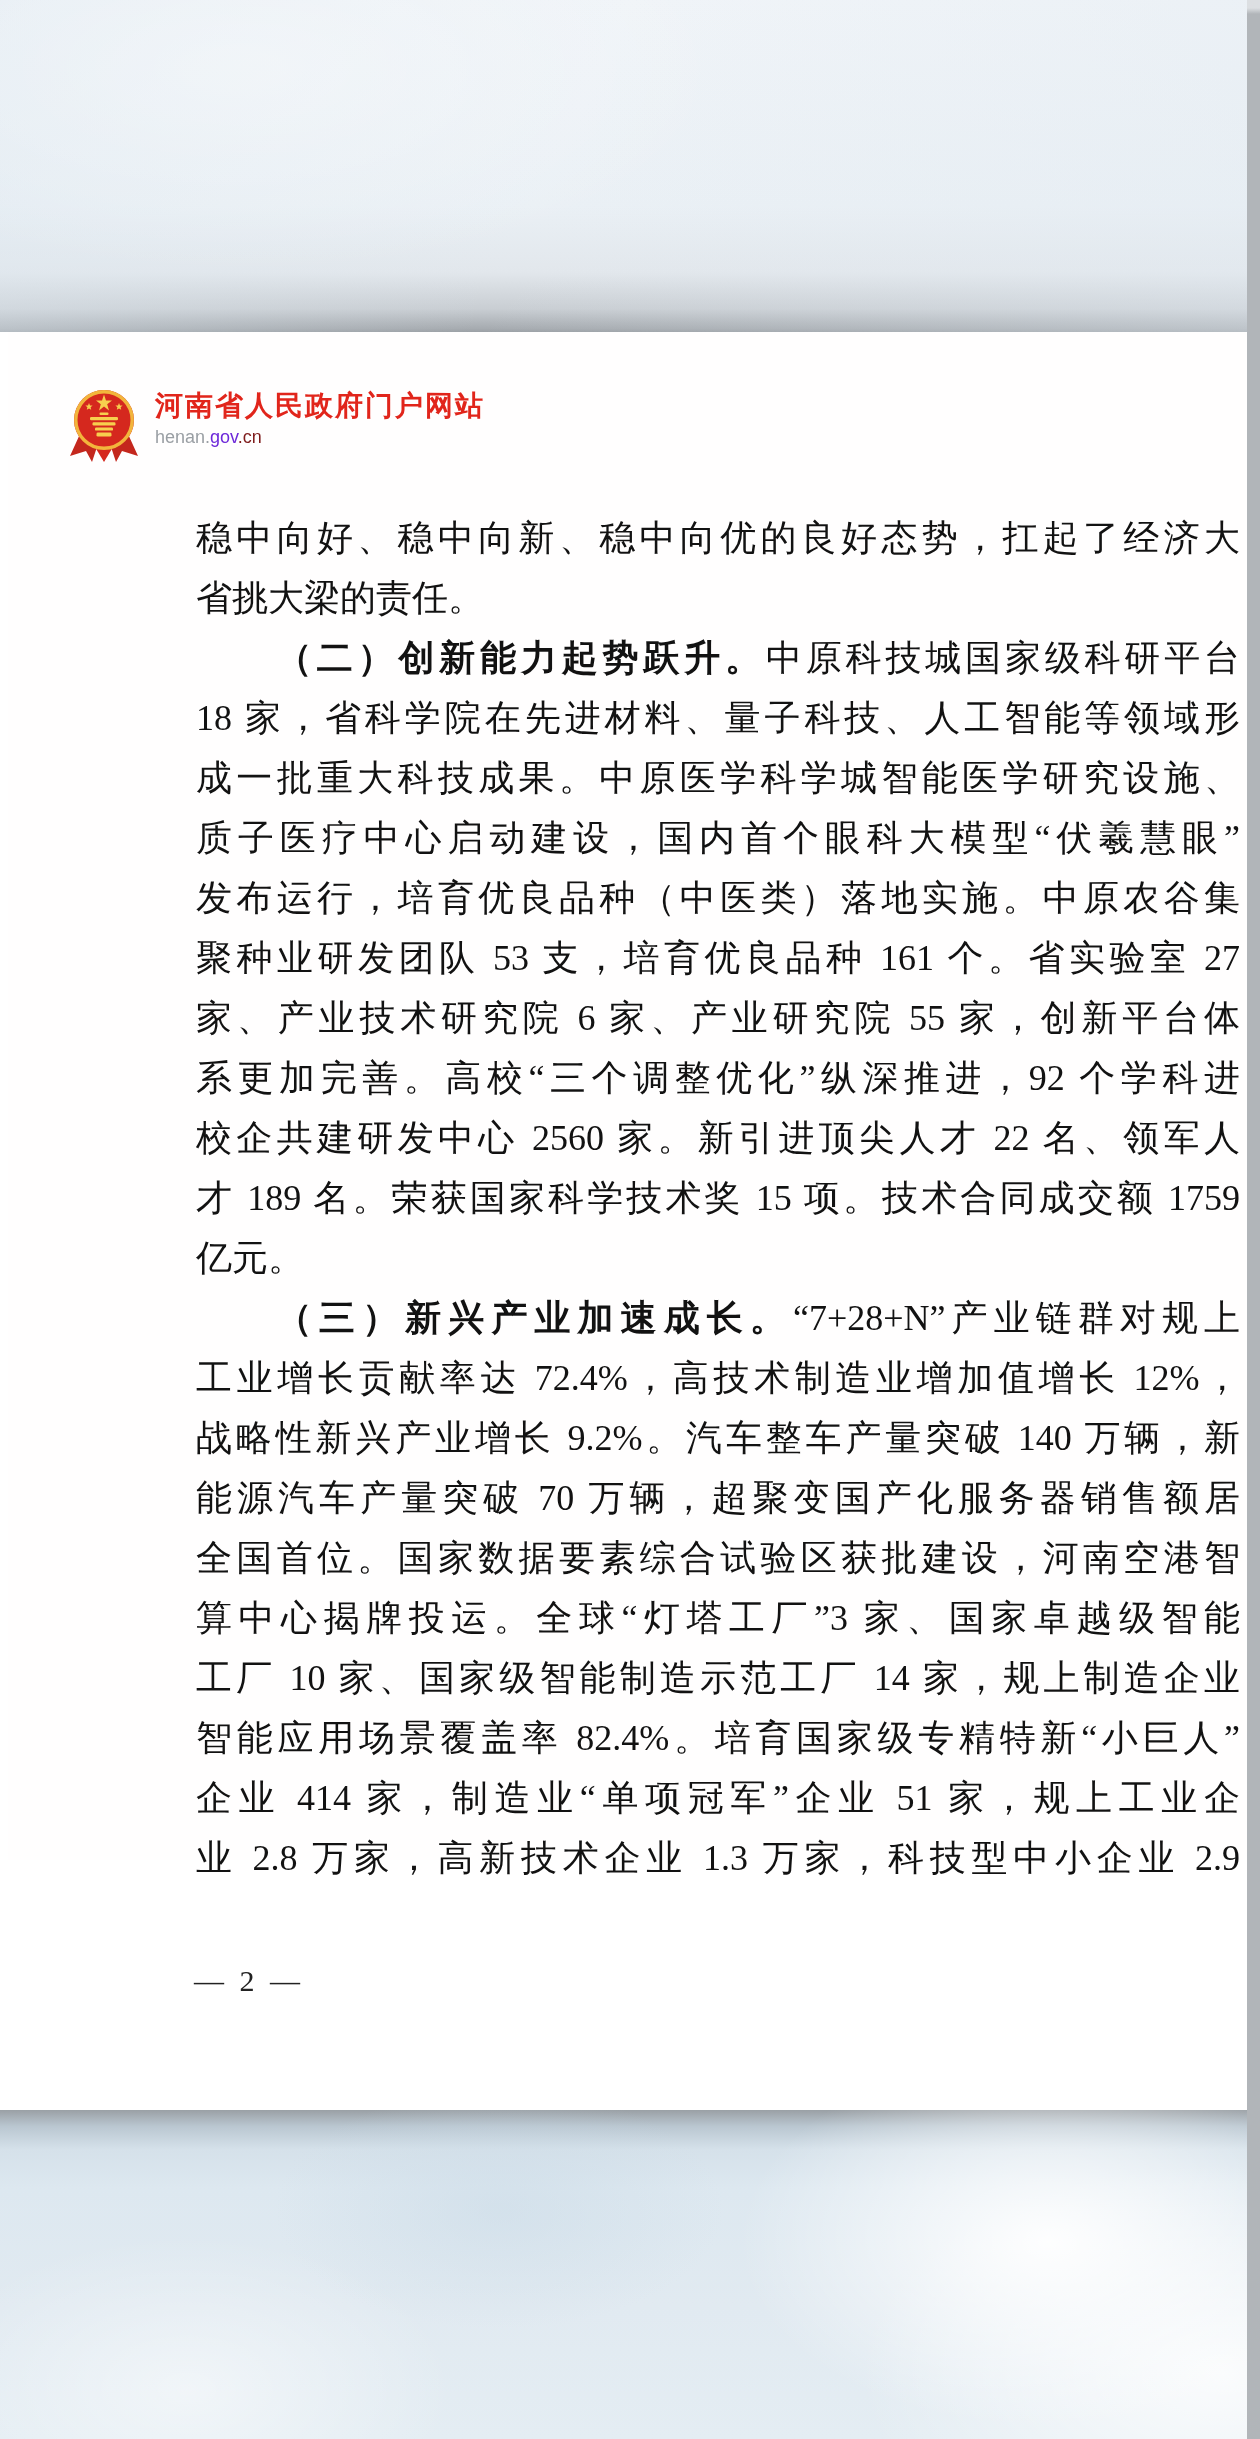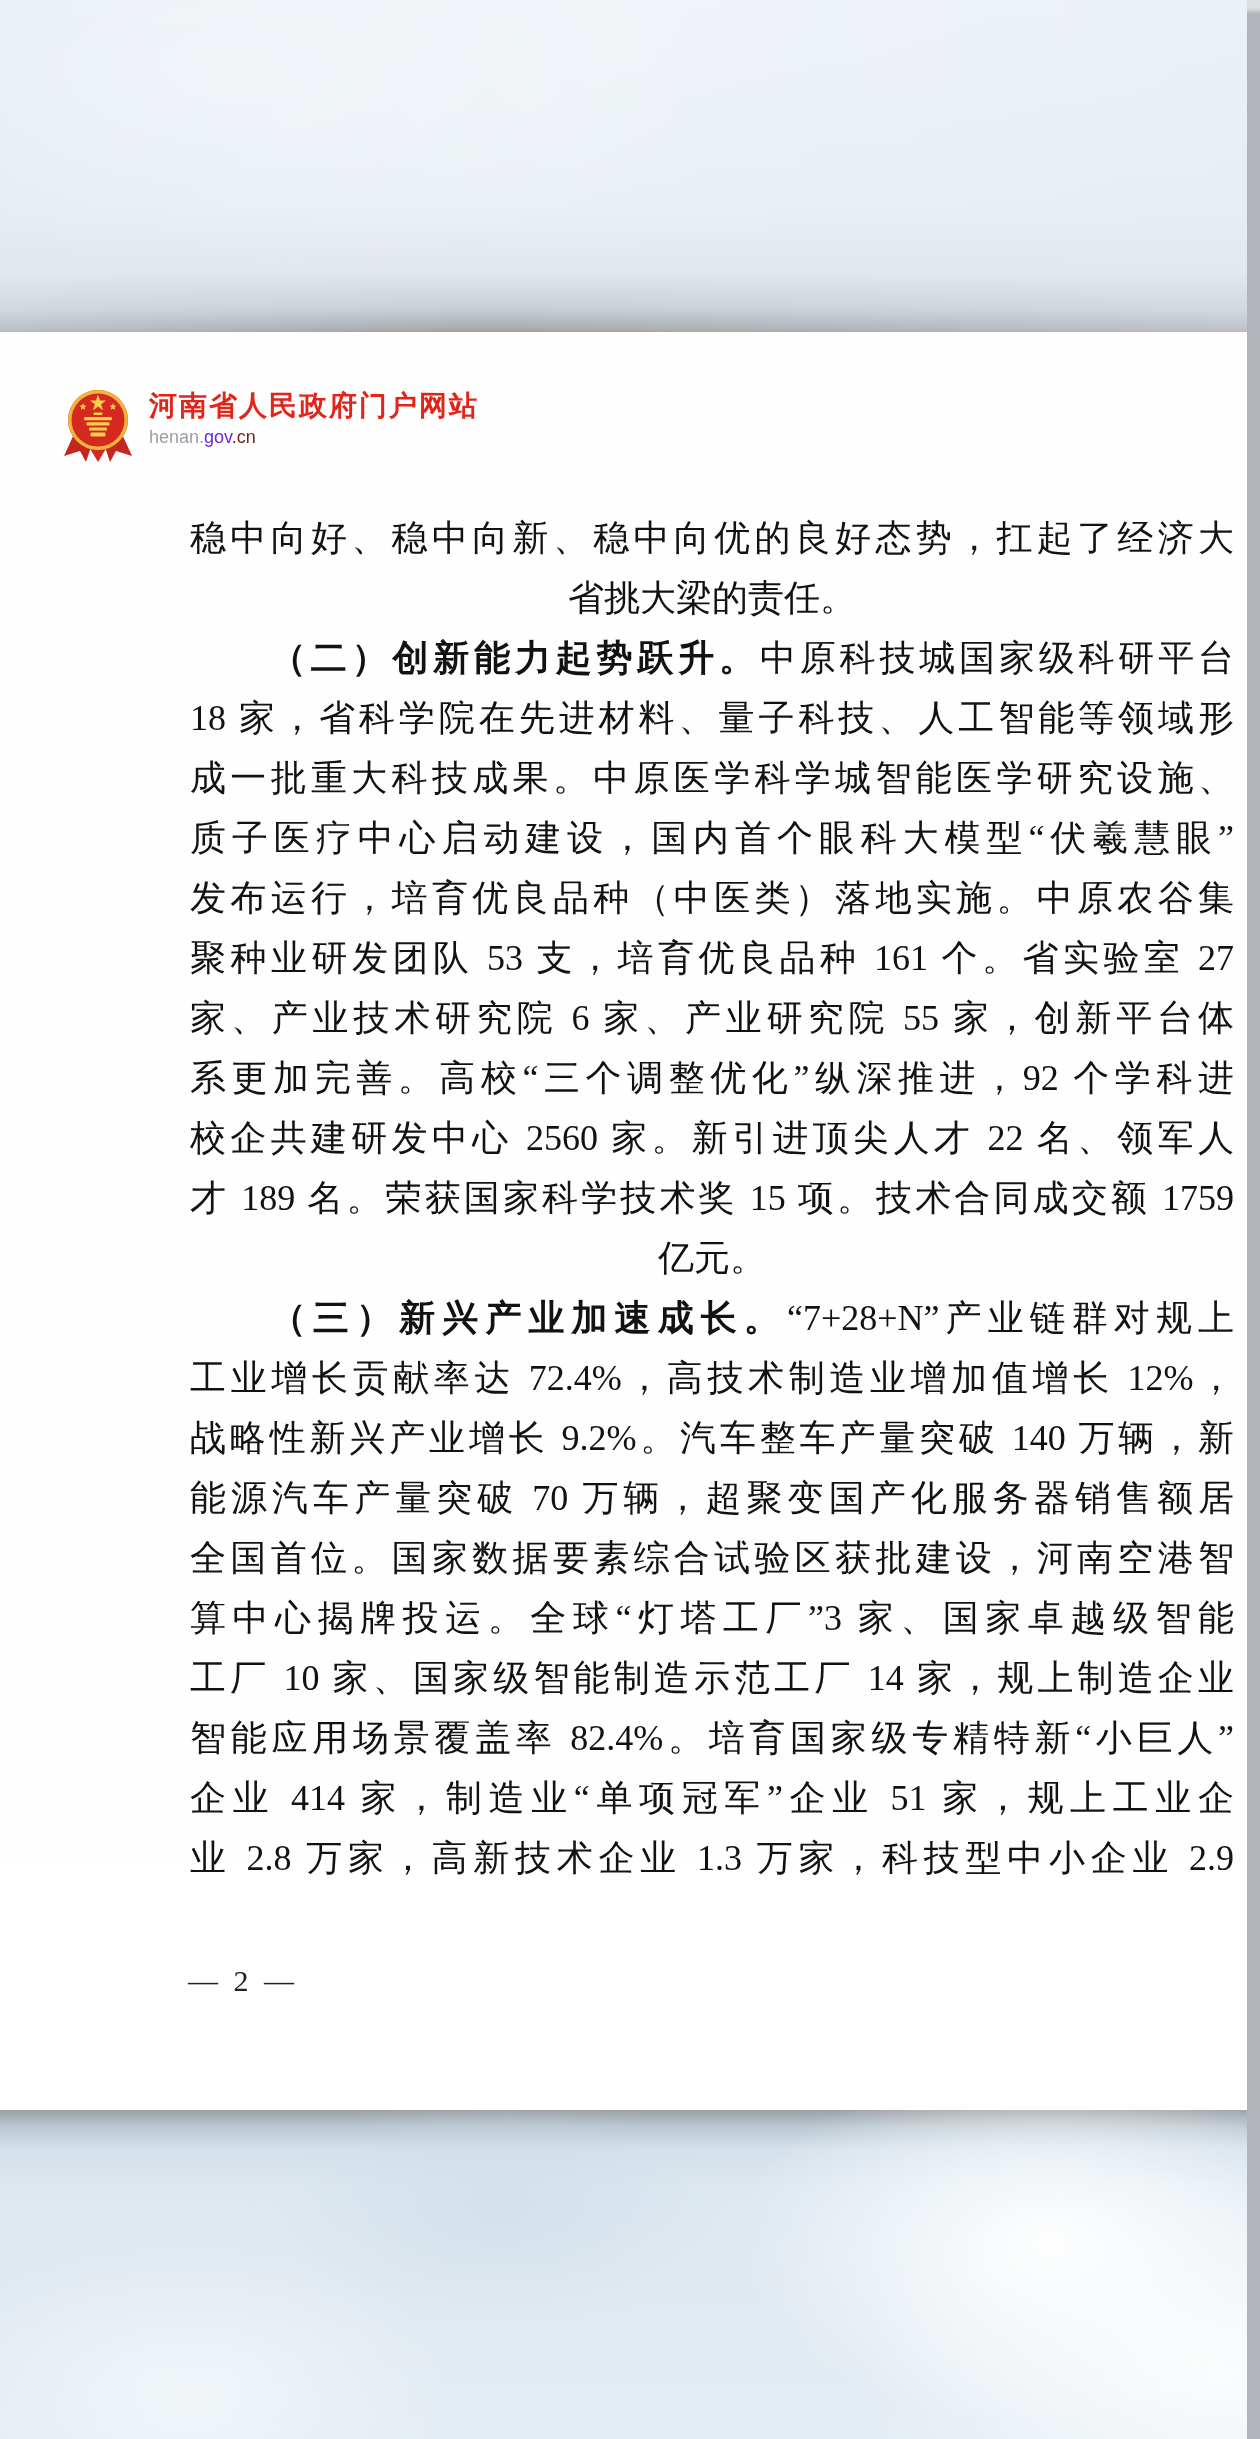--- a/index.html
+++ b/index.html
@@ -11,21 +11,21 @@
   
   .top-band{
     position:absolute;top:0;left:0;width:1248px;height:332px;
     background:
       radial-gradient(ellipse 700px 300px at 20% 20%, rgba(255,255,255,.35), rgba(255,255,255,0) 70%),
       linear-gradient(115deg, rgba(222,232,240,.5) 0%, rgba(240,246,250,0) 45%, rgba(226,234,241,.4) 100%),
       linear-gradient(180deg,#f0f4f8 0%,#eaf0f5 62%,#e2e7ec 82%,#c9ced3 93%,#a6abb0 99%,#9ba0a5 100%);
   }
   
   .page{
-    position:absolute;top:332px;left:2px;width:1248px;height:1528px;
+    position:absolute;top:332px;left:8px;width:1248px;height:1528px;
     background:#fffefe;
   }
   
   .bottom-band{
     position:absolute;top:2110px;left:0;width:1248px;height:329px;
     background:
       radial-gradient(ellipse 430px 260px at 84% 40%, rgba(255,255,255,.95), rgba(255,255,255,0) 72%),
       radial-gradient(ellipse 520px 300px at 98% 80%, rgba(255,255,255,.85), rgba(255,255,255,0) 70%),
       radial-gradient(ellipse 300px 160px at 40% 30%, rgba(203,219,231,.55), rgba(203,219,231,0) 75%),
       radial-gradient(ellipse 380px 220px at 15% 85%, rgba(255,255,255,.5), rgba(255,255,255,0) 70%),
@@ -48,21 +48,21 @@
   }
   .site-domain{
     font-family:"Liberation Sans","DejaVu Sans",sans-serif;
     font-size:18px;line-height:26px;margin-top:2px;
   }
   
   .doc-body{
     position:absolute;top:176px;left:188px;width:1044px;
     font-size:36px;line-height:60px;color:#121212;
   }
-  .doc-line{height:60px;white-space:nowrap;text-align:center;}
+  .doc-line{height:60px;white-space:nowrap;text-align:left;}
   .doc-line.just{white-space:normal;text-align:justify;text-align-last:justify;}
   .doc-line.indent{text-indent:80px;}
   .bold-head{
     font-family:"Liberation Sans","DejaVu Sans",sans-serif;
     font-weight:bold;letter-spacing:1px;
   }
   
   .page-number{
     position:absolute;top:1632px;left:186px;
     font-size:30px;color:#222;letter-spacing:4px;

